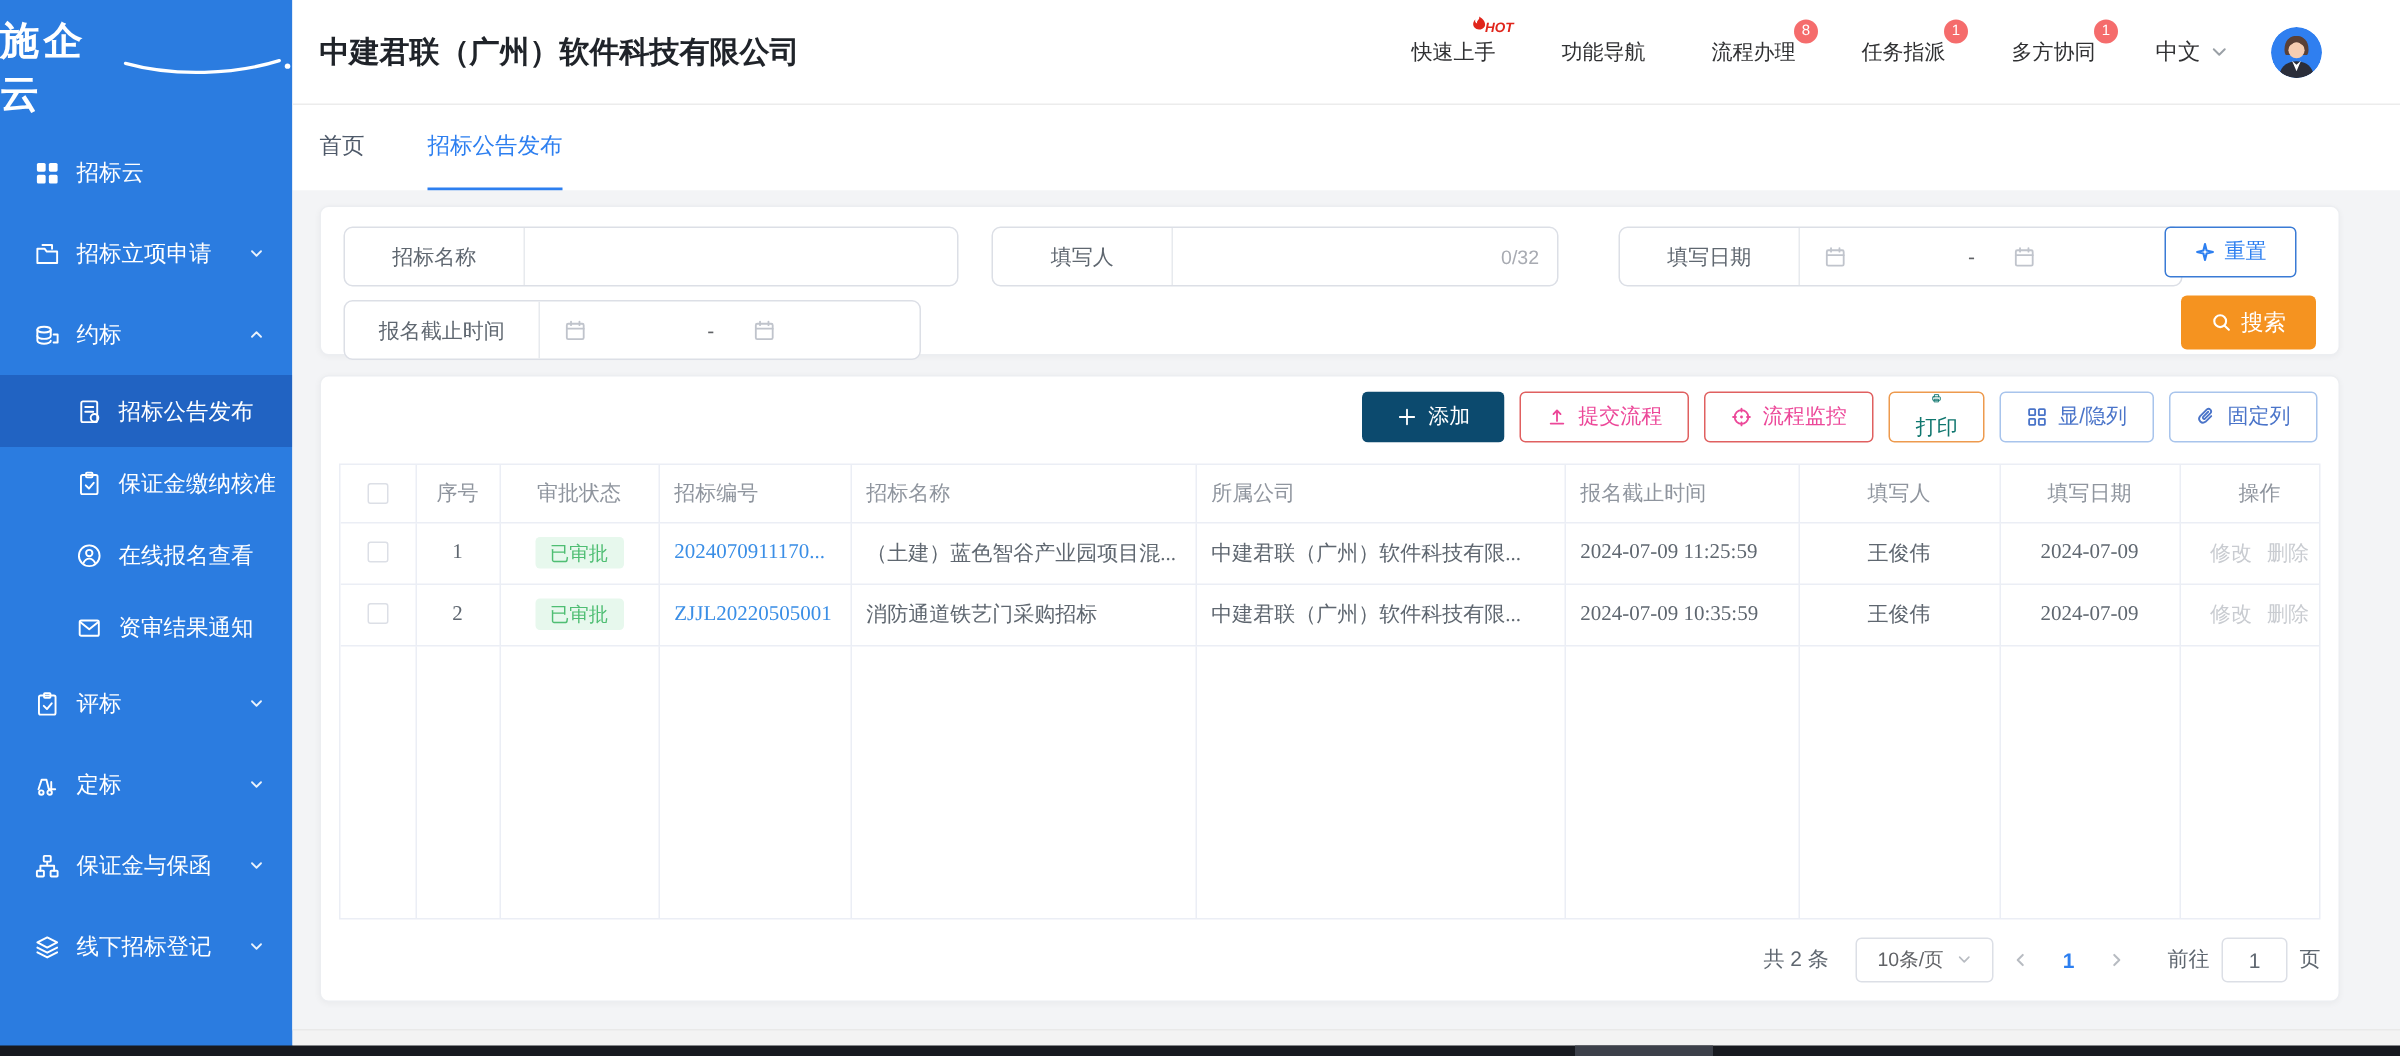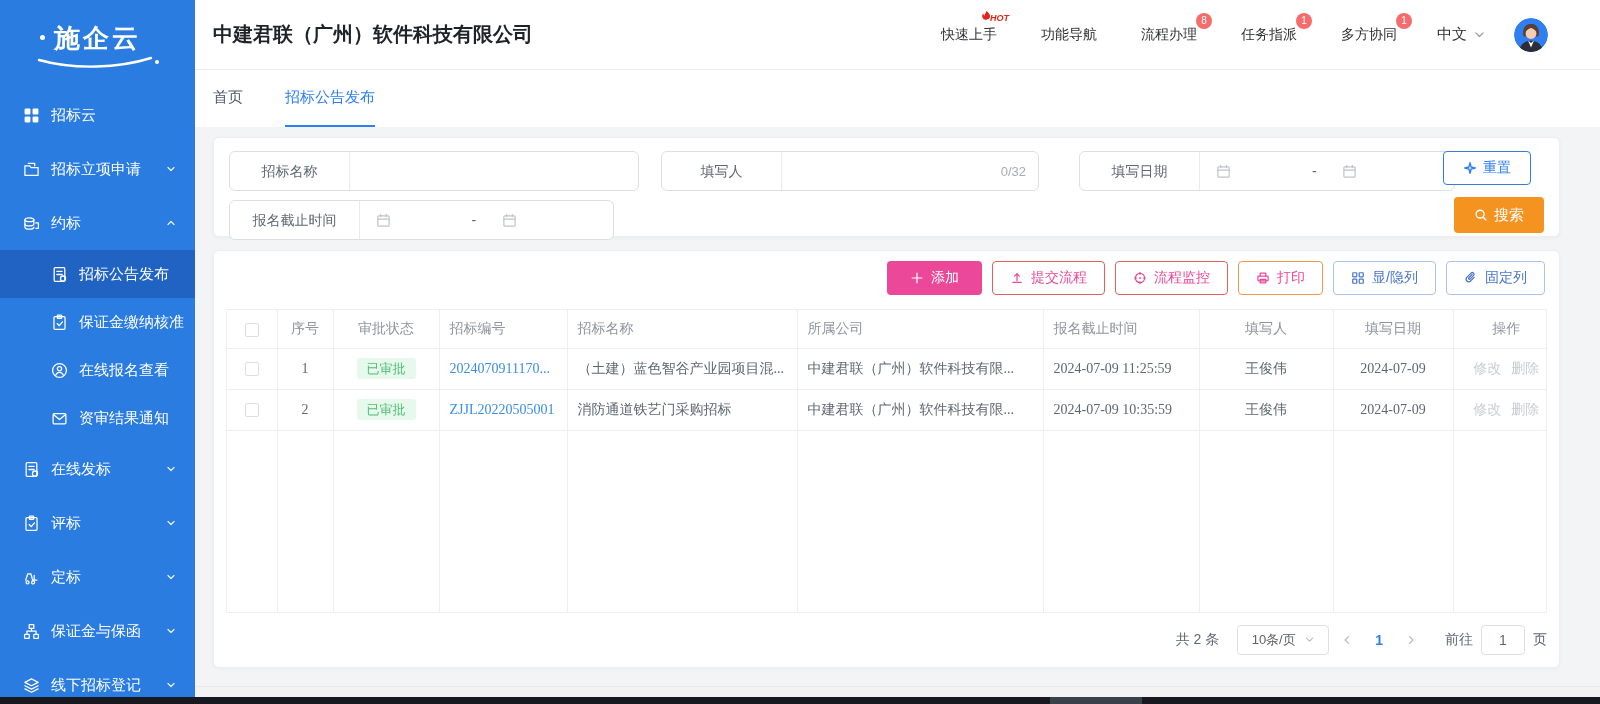--- a/index.html
+++ b/index.html
@@ -1,21 +1,21 @@
 <!DOCTYPE html>
 <html><head>
 <meta charset="utf-8">
 <style>
   * { margin:0; padding:0; box-sizing:border-box; }
   html,body { width:1600px; height:704px; overflow:hidden; font-family:"Liberation Sans","DejaVu Sans",sans-serif; background:#f3f4f6; }
   .app { position:relative; width:1600px; height:704px; }
 
   
   .sidebar { position:absolute; left:0; top:0; width:195px; height:704px; background:#2b7ce0; color:#fff; overflow:hidden; }
-  .logo { height:80px; display:flex; flex-direction:column; align-items:center; justify-content:center; padding-top:10px; position:relative; }
+  .logo { height:80px; display:flex; align-items:center; justify-content:center; padding-top:10px; position:relative; }
   .logo-text { font-size:26px; font-weight:700; letter-spacing:3px; position:relative; }
   .logo-dot { position:absolute; left:-14px; top:14px; width:5px; height:5px; border-radius:50%; background:#fff; }
   .menu { margin-top:8px; }
   .side-item { height:54px; display:flex; align-items:center; padding:0 18px 0 22px; cursor:pointer; font-size:15px; position:relative; }
   .side-item.sub { height:48px; padding-left:50px; font-size:15px; }
   .side-item.active { background:#2163c2; }
   .s-icon { width:18px; height:18px; margin-right:11px; display:inline-flex; align-items:center; justify-content:center; flex:0 0 18px; }
   .s-icon svg { width:17px; height:17px; stroke:#fff; fill:none; stroke-width:1.2; stroke-linecap:round; stroke-linejoin:round; }
   .s-icon svg .f { fill:#fff; stroke:none; }
   .s-label { flex:1; white-space:nowrap; }
@@ -61,23 +61,23 @@
   .dash { position:absolute; left:45%; top:50%; transform:translate(-50%,-50%); color:#606266; font-size:14px; }
   .reset-btn { position:absolute; right:28px; top:13px; width:88px; height:34px; border:1px solid #3a7bd5; border-radius:4px; background:#fff; color:#2d7ff0; font-size:14px; display:flex; align-items:center; justify-content:center; gap:6px; cursor:pointer; }
   .search-btn { position:absolute; right:15px; top:59px; width:90px; height:36px; border:0; border-radius:4px; background:#f59320; color:#fff; font-size:15px; display:flex; align-items:center; justify-content:center; gap:6px; cursor:pointer; }
   .reset-btn svg, .search-btn svg { width:14px; height:14px; stroke:currentColor; fill:none; stroke-width:1.6; stroke-linecap:round; stroke-linejoin:round; }
 
   
   .table-card { height:418px; padding:8px 12px 0; display:flex; flex-direction:column; }
   .toolbar { display:flex; justify-content:flex-end; align-items:center; gap:10px; margin:2px 2px 14px 0; }
   .tbtn { height:34px; border-radius:4px; font-size:14px; display:inline-flex; align-items:center; justify-content:center; gap:7px; padding:0 17px; cursor:pointer; background:#fff; border:1px solid transparent; white-space:nowrap; }
   .tbtn svg { width:14px; height:14px; stroke:currentColor; fill:none; stroke-width:1.4; stroke-linecap:round; stroke-linejoin:round; }
-  .tbtn.primary { background:#ec4899; color:#fff; padding:0 22px; }
+  .tbtn.primary { background:#0c4a6e; color:#fff; padding:0 22px; }
   .tbtn.danger { border-color:#e06060; color:#ec4899; }
-  .tbtn.warn { border-color:#ed9a4e; color:#ec4899; }
+  .tbtn.warn { border-color:#ed9a4e; color:#0f766e;flex-direction:column; }
   .tbtn.info { border-color:#a8c4ec; color:#4a74c9; }
 
   .table-wrap { height:314px; border:1px solid #ebeef5; overflow:hidden; }
   table { width:100%; height:100%; border-collapse:collapse; table-layout:fixed;font-family:Liberation Serif, serif; }
   th, td { border-right:1px solid #ebeef5; font-size:14px; padding:0 10px; overflow:hidden; white-space:nowrap; text-overflow:ellipsis; }
   th:last-child, td:last-child { border-right:0; }
   thead th { height:38px; color:#8f959e; font-weight:500; text-align:left; border-bottom:1px solid #ebeef5; background:#fff; }
   tbody tr.data td { height:41px; color:#5f6770; border-bottom:1px solid #ebeef5; }
   tr.fill-row td { border-bottom:0; }
   .tc { text-align:center !important; }
@@ -200,35 +200,20 @@
       <div class="side-item sub">
         <span class="s-icon">
             <svg viewBox="0 0 16 16">
               <rect x="2" y="3.5" width="12" height="9.5" rx="1"></rect>
               <path d="M2.5 4.5L8 9l5.5-4.5"></path>
             </svg>
           </span>
         <span class="s-label">资审结果通知</span>
       </div>
 
-      <div class="side-item">
-        <span class="s-icon">
-            <svg viewBox="0 0 16 16">
-              <rect x="3" y="1.5" width="10" height="13" rx="1"></rect>
-              <path d="M5.5 5h5M5.5 8h5"></path>
-              <circle cx="11.3" cy="11.8" r="2.4"></circle>
-            </svg>
-          </span>
-        <span class="s-label">在线发标</span>
-        <span class="s-chev">
-            <svg viewBox="0 0 16 16">
-              <path d="M4 6l4 4 4-4"></path>
-            </svg>
-          </span>
-      </div>
 
       <div class="side-item">
         <span class="s-icon">
             <svg viewBox="0 0 16 16">
               <rect x="2.8" y="2.5" width="10.4" height="12" rx="1"></rect>
               <rect x="6" y="1" width="4" height="3" rx="0.5"></rect>
               <path d="M5.8 9l2 2 3-3.6"></path>
             </svg>
           </span>
         <span class="s-label">评标</span>

